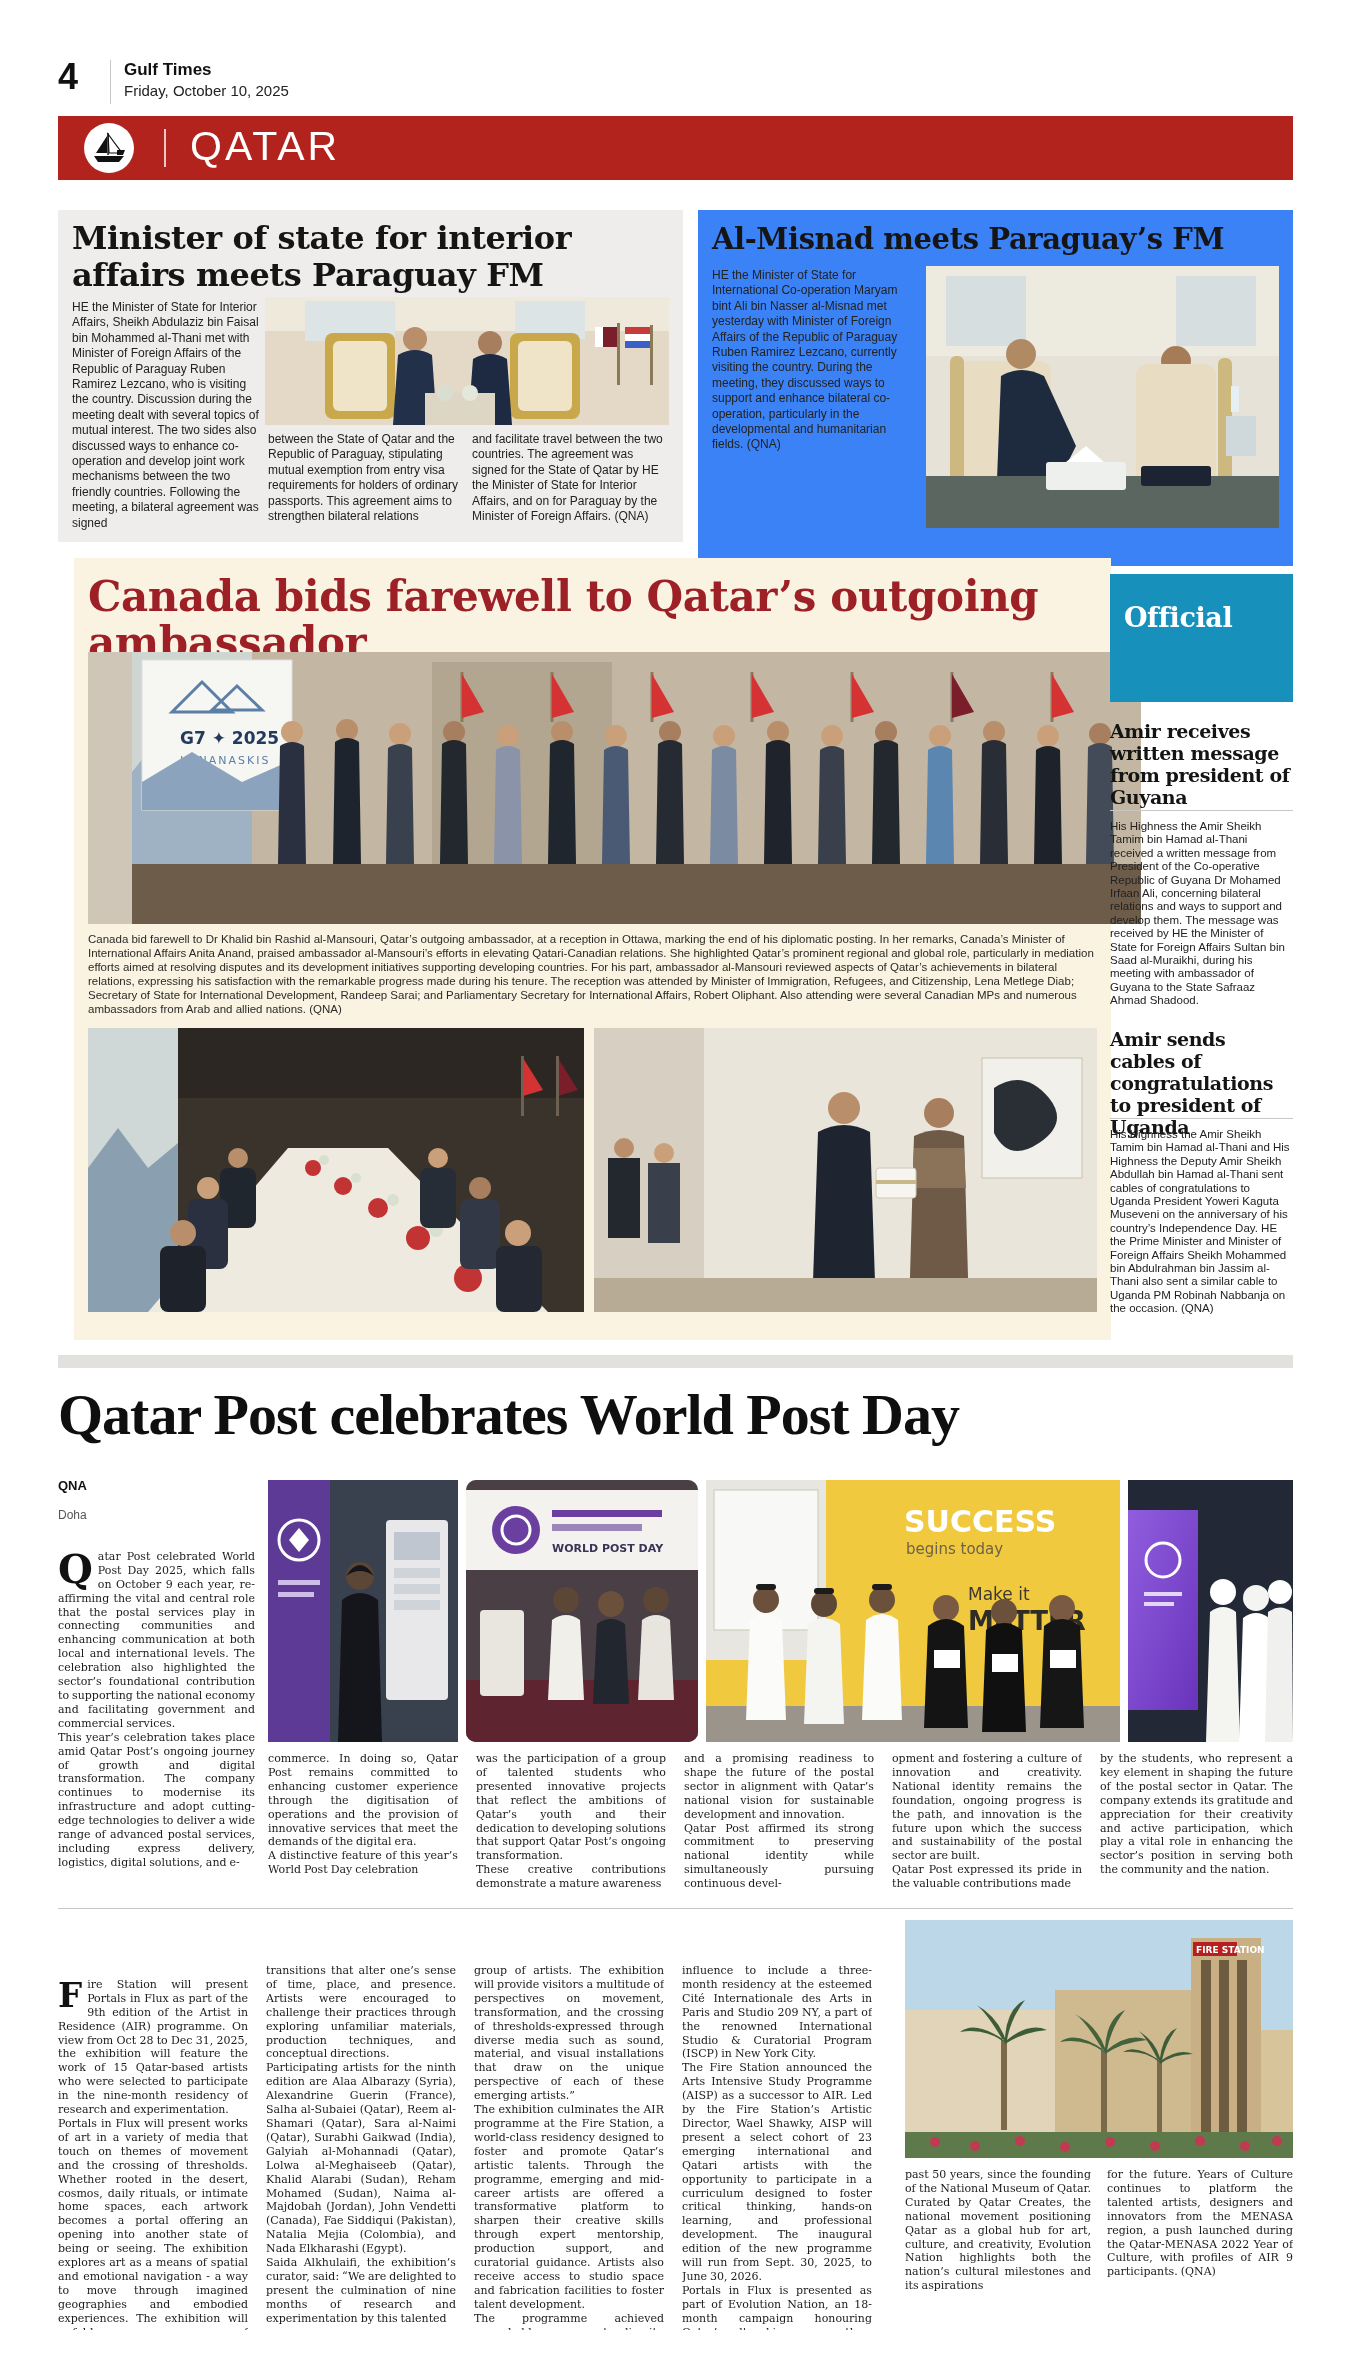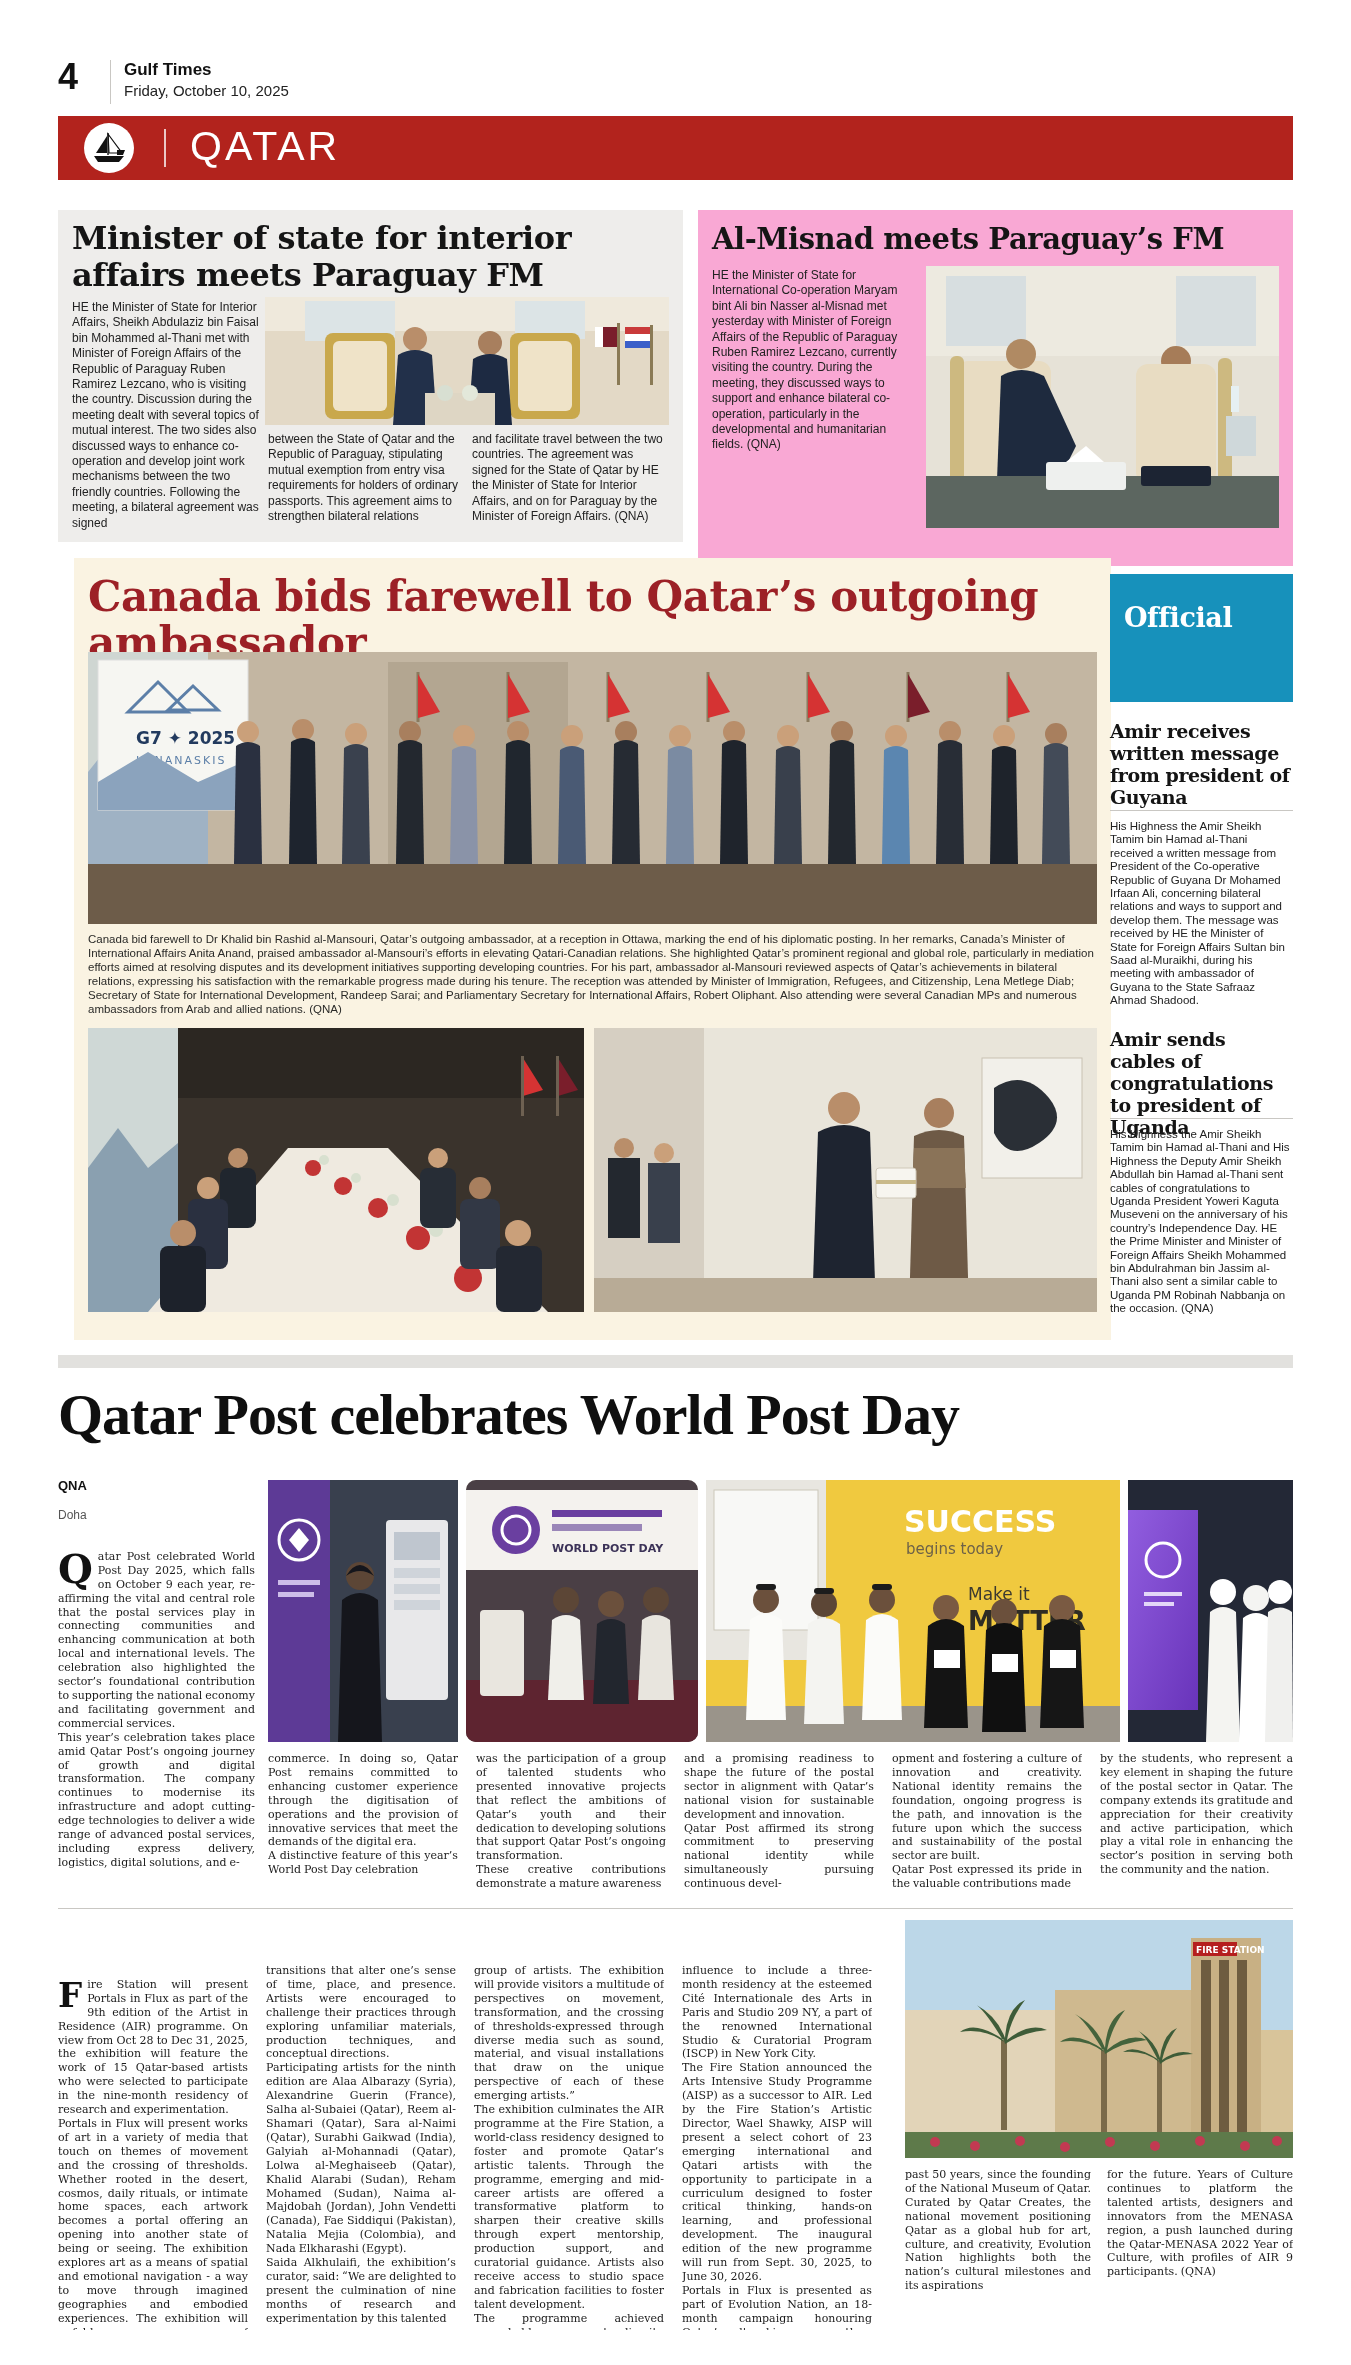--- a/index.html
+++ b/index.html
@@ -66,21 +66,21 @@
       <rect x="385" y="28" width="3" height="60" fill="#8a7a55"></rect>
       <rect x="330" y="30" width="22" height="20" fill="#7a1e2b"></rect>
       <rect x="330" y="30" width="8" height="20" fill="#ffffff"></rect>
       <rect x="352" y="26" width="3" height="62" fill="#8a7a55"></rect>
     </svg>
   </div>
   <div class="abs sansbody" style="left:210px;top:222px;width:192px;height:100px;overflow:hidden;">between the State of Qatar and the Republic of Paraguay, stipulating mutual exemption from entry visa requirements for holders of ordinary passports. This agreement aims to strengthen bilateral relations</div>
   <div class="abs sansbody" style="left:414px;top:222px;width:198px;height:100px;overflow:hidden;">and facilitate travel between the two countries. The agreement was signed for the State of Qatar by HE the Minister of State for Interior Affairs, and on for Paraguay by the Minister of Foreign Affairs. (QNA)</div>
 </div>
 
-<div class="abs" style="left:698px;top:210px;width:595px;height:356px;background:#f9a8d4;">
+<div class="abs" style="left:698px;top:210px;width:595px;height:356px;background:#3b82f6;">
   <div class="abs slab" style="left:14px;top:12px;width:570px;font-size:29px;line-height:34px;">Al-Misnad meets Paraguay’s FM</div>
   <div class="abs sansbody" style="left:14px;top:58px;width:205px;height:258px;overflow:hidden;">HE the Minister of State for International Co-operation Maryam bint Ali bin Nasser al-Misnad met yesterday with Minister of Foreign Affairs of the Republic of Paraguay Ruben Ramirez Lezcano, currently visiting the country. During the meeting, they discussed ways to support and enhance bilateral co-operation, particularly in the developmental and humanitarian fields. (QNA)</div>
   <div class="abs photo" style="left:228px;top:56px;width:353px;height:262px;">
     <svg width="353" height="262" viewBox="0 0 353 262">
       <rect width="353" height="262" fill="#e6e2d7"></rect>
       <rect x="0" y="0" width="353" height="90" fill="#edeae0"></rect>
       <rect x="20" y="10" width="80" height="70" fill="#d7dee0"></rect>
       <rect x="250" y="10" width="80" height="70" fill="#d7dee0"></rect>
       <rect x="30" y="95" width="95" height="130" rx="12" fill="#e8dcc2"></rect>
       <rect x="24" y="90" width="14" height="140" rx="6" fill="#cdb980"></rect>
@@ -95,21 +95,21 @@
       <path d="M140 196 L160 180 L178 196 Z" fill="#ffffff"></path>
       <rect x="215" y="200" width="70" height="20" rx="3" fill="#1c2433"></rect>
       <rect x="300" y="150" width="30" height="40" fill="#cfd8da"></rect>
       <rect x="305" y="120" width="8" height="26" fill="#e6f0f2"></rect>
     </svg>
   </div>
 </div>
 
 <div class="abs" style="left:58px;top:558px;width:1037px;height:782px;background:#faf3e2;margin-left:16px;">
   <div class="abs slab" style="left:14px;top:16px;width:1000px;font-size:42px;line-height:46px;color:#9c2026;">Canada bids farewell to Qatar’s outgoing ambassador</div>
-  <div class="abs photo" style="left:14px;top:94px;width:1009px;height:272px;">
+  <div class="abs photo" style="left:14px;top:94px;width:1009px;height:272px;padding-left:44px;">
     <svg width="1009" height="272" viewBox="0 0 1009 272">
       <rect width="1009" height="272" fill="#c3b6a2"></rect>
       <rect x="0" y="0" width="120" height="272" fill="#cfd6d2"></rect>
       <path d="M0 120 L40 70 L80 120 L120 90 L120 272 L0 272 Z" fill="#9fb2c4"></path>
       <rect x="10" y="8" width="150" height="150" fill="#f6f6f2" stroke="#ddd"></rect>
       <path d="M40 60 L70 30 L100 60 Z" fill="none" stroke="#5c7fa8" stroke-width="3"></path>
       <path d="M80 58 L105 34 L130 58 Z" fill="none" stroke="#5c7fa8" stroke-width="3"></path>
       <text x="48" y="92" font-family="DejaVu Sans" font-size="17" font-weight="bold" fill="#223a5e">G7 ✦ 2025</text>
       <text x="48" y="112" font-family="DejaVu Sans" font-size="11" fill="#5c7fa8" letter-spacing="2">KANANASKIS</text>
       <path d="M10 130 L60 100 L110 130 L160 108 L160 158 L10 158 Z" fill="#8ba3bd"></path>

